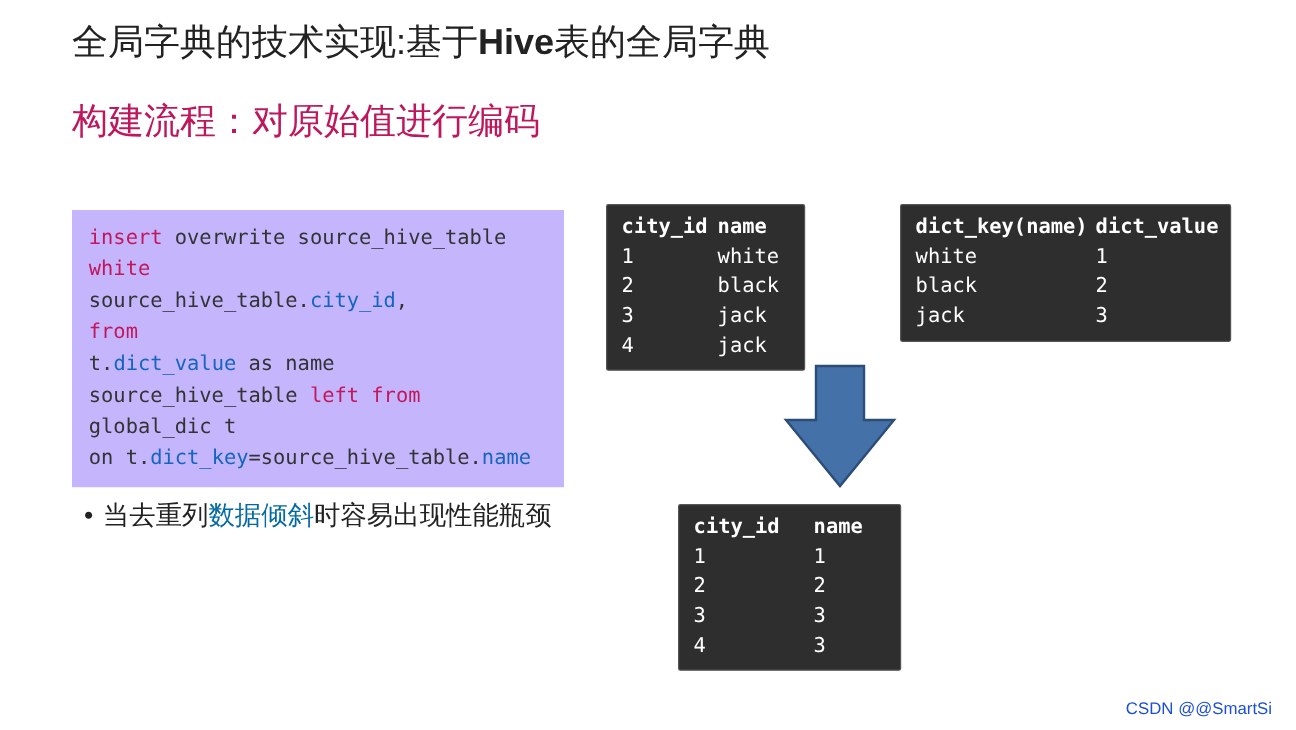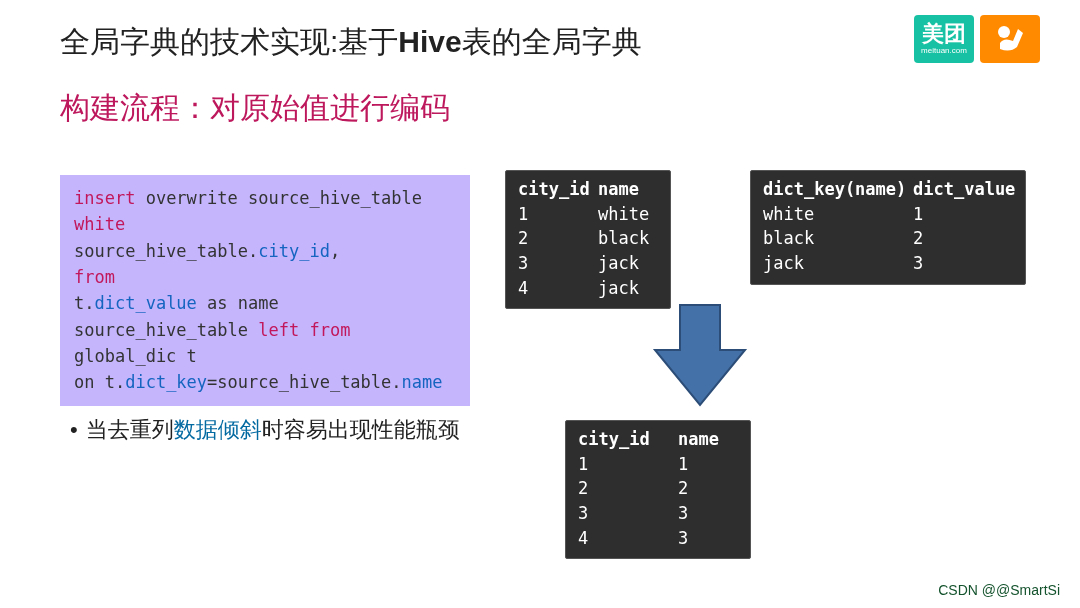--- a/index.html
+++ b/index.html
@@ -6,21 +6,21 @@
   body {
     width: 1080px;
     height: 608px;
     background: #fff;
     font-family: "Microsoft YaHei", "PingFang SC", sans-serif;
     position: relative;
     overflow: hidden;
   }
   .header {
     display: flex;
-    align-items: flex-end;
+    align-items: flex-start;
     padding: 15px 30px 0 60px;
   }
   .title {
     font-size: 30px;
     color: #222;
     font-weight: 400;
     flex: 1;
   }
   .title .hive {
     font-weight: 700;
@@ -115,41 +115,29 @@
   .arrow {
     position: absolute;
     left: 650px;
     top: 300px;
   }
   .watermark {
     position: absolute;
     right: 20px;
     bottom: 10px;
     font-size: 14px;
-    color: #14532d;
+    color: #1d4ed8;
   }
 </style>
 </head>
 <body>
 
 <div class="header">
   <div class="title">
     <span>全局字典的技术实现:基于</span><span class="hive">Hive</span><span>表的全局字典</span>
-  </div>
-  <div class="logo">
-    <div class="logo-box logo-left">
-      <div class="big">美团</div>
-      <div class="small">meituan.com</div>
-    </div>
-    <div class="logo-box logo-right">
-      <svg width="40" height="40" viewBox="0 0 40 40">
-        <circle cx="14" cy="13" r="6" fill="#fff"></circle>
-        <path d="M10 24 Q14 18 23 22 L28 10 L33 14 L27 28 Q20 34 10 30 Z" fill="#fff"></path>
-      </svg>
-    </div>
   </div>
 </div>
 
 <div class="subtitle">构建流程：对原始值进行编码</div>
 
 <div class="code-box">
   <div><span class="kw">insert</span><span> overwrite source_hive_table</span></div>
   <div><span class="kw">white</span></div>
   <div><span>source_hive_table.</span><span class="fld">city_id</span><span>,</span></div>
   <div><span class="kw">from</span></div>

